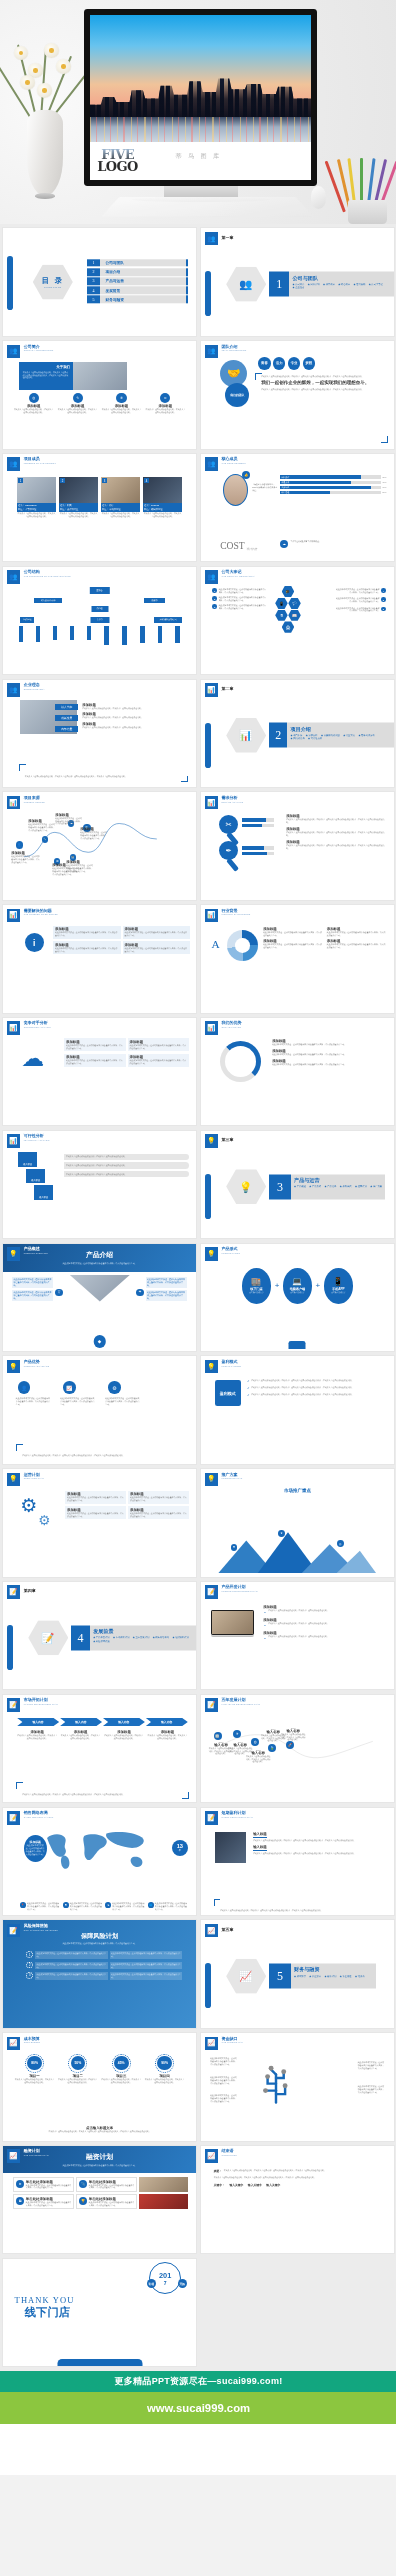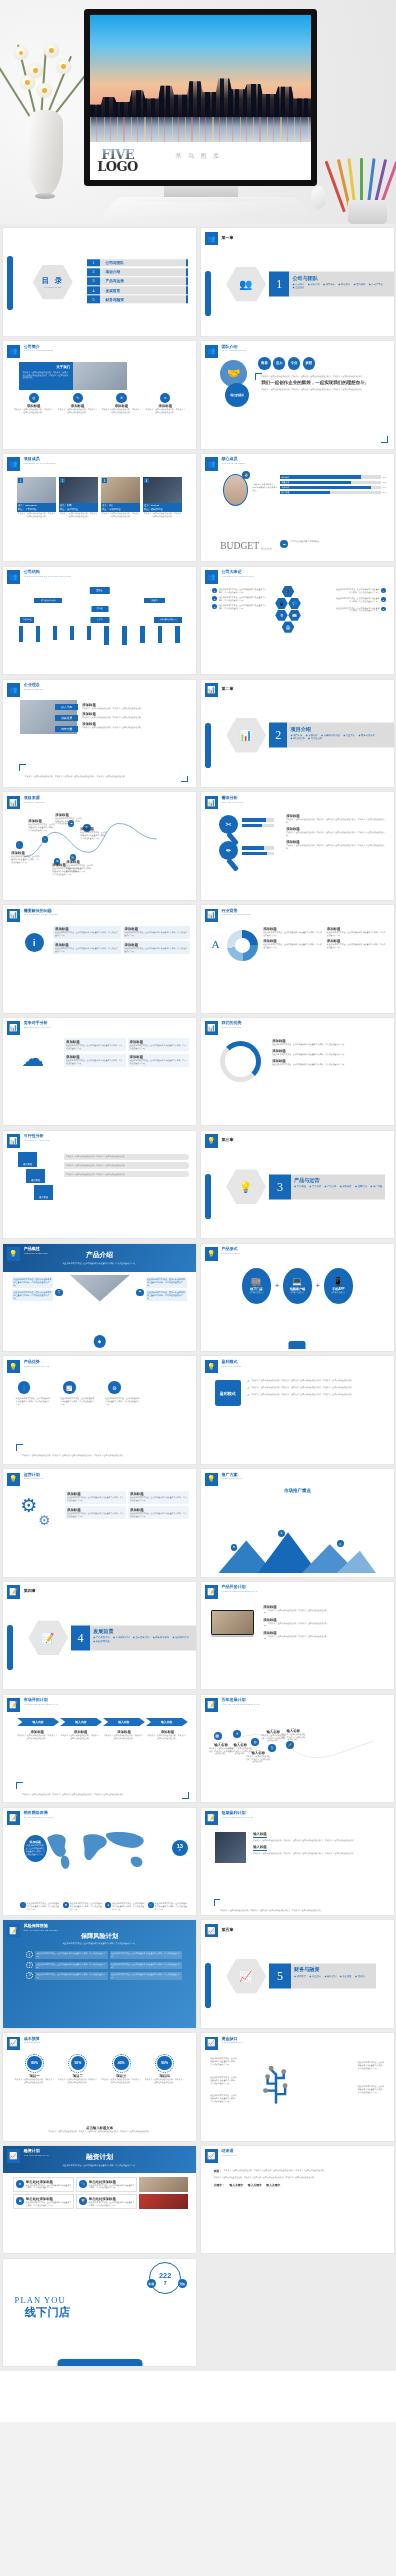--- a/index.html
+++ b/index.html
@@ -414,21 +414,21 @@
               <div class="bar-track">
                 <div class="bar-fill" style="width:50%;display:flex;align-items:center">
                   <span style="font-size:2px;color:#fff;padding-left:1.1px">销售管理</span>
                 </div>
               </div>
             </div>
           <span style="font-size:2px;color:#888;width:6.8px">50%</span>
           </div>
       </div>
       <div style="position:absolute;left:19px;bottom:10.2px;display:flex;align-items:flex-end;gap:1.7px">
-        <span style="font-size:9.6px;color:#777;font-family:'Liberation Serif',serif">BUDGET</span>
+        <span style="font-size:9.6px;color:#777;font-family:'Liberation Serif',serif">COST</span>
         <span style="font-size:2.8px;color:#999">设计总监</span>
         </div>
       <div style="position:absolute;left:79px;bottom:13.6px;display:flex;gap:2.3px;align-items:flex-start">
         <div class="circ" style="width:8px;height:8px;font-size:3.4px;flex:none">☁</div>
         <div class="ftxt">工作单位简称及日常工作内容概述。</div>
         </div>
     </div>
 
     <div class="slide">
       <div class="sh">
@@ -1396,29 +1396,35 @@
           <span style="font-size:2.8px;font-weight:700;color:#333">输入关键字</span>
           <span style="font-size:2.8px;font-weight:700;color:#333">输入关键字</span>
           <span style="font-size:2.8px;font-weight:700;color:#333">输入关键字</span>
           </div>
       </div>
     </div>
 
     <div class="slide">
       <div style="position:absolute;right:14.7px;top:3.4px;width:32px;height:32px;border:1.7px solid #1668b8;border-radius:50%;
            display:flex;flex-direction:column;align-items:center;justify-content:center">
-        <span style="font-size:7.4px;color:#1668b8;font-weight:700">222</span>
+        <span style="font-size:7.4px;color:#1668b8;font-weight:700">201</span>
         <span style="font-size:5.1px;color:#1668b8;font-weight:700">7</span>
         </div>
       <div class="circ" style="position:absolute;right:40px;top:20.4px;width:9px;height:9px;font-size:2.8px">引领</div>
       <div class="circ" style="position:absolute;right:9px;top:20.4px;width:9px;height:9px;font-size:2.8px">开拓</div>
       <div style="position:absolute;left:11.3px;top:36px">
-        <div style="font-size:8.5px;color:#1668b8;font-family:'Liberation Serif',serif;letter-spacing:1.1px">PLAN     YOU</div>
+        <div style="font-size:8.5px;color:#1668b8;font-family:'Liberation Serif',serif;letter-spacing:1.1px">THANK     YOU</div>
         <div style="font-size:11.3px;font-weight:700;color:#1668b8;margin-left:10.2px">线下门店</div>
         </div>
       <div class="bluebox" style="left:50%;transform:translateX(-50%);bottom:0;width:85px;height:6.8px;border-radius:4.5px 4.5px 0 0"></div>
     </div>
 
   </div>
 
+  <div class="fbar1">
+    <span>更多精品PPT资源尽在—sucai999.com!</span>
+  </div>
+  <div class="fbar2">
+    <span>www.sucai999.com</span>
+  </div>
   <div class="tail"></div>
 </div>
 
 
 </body></html>

